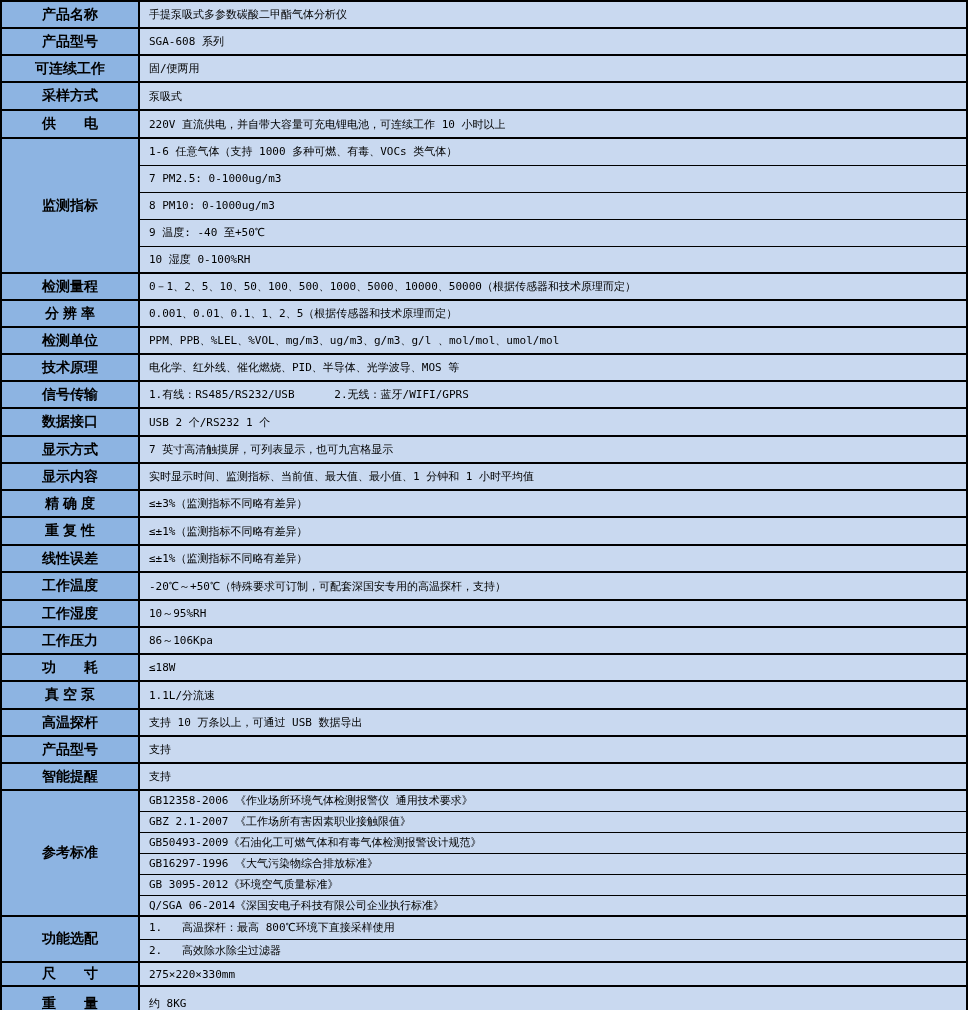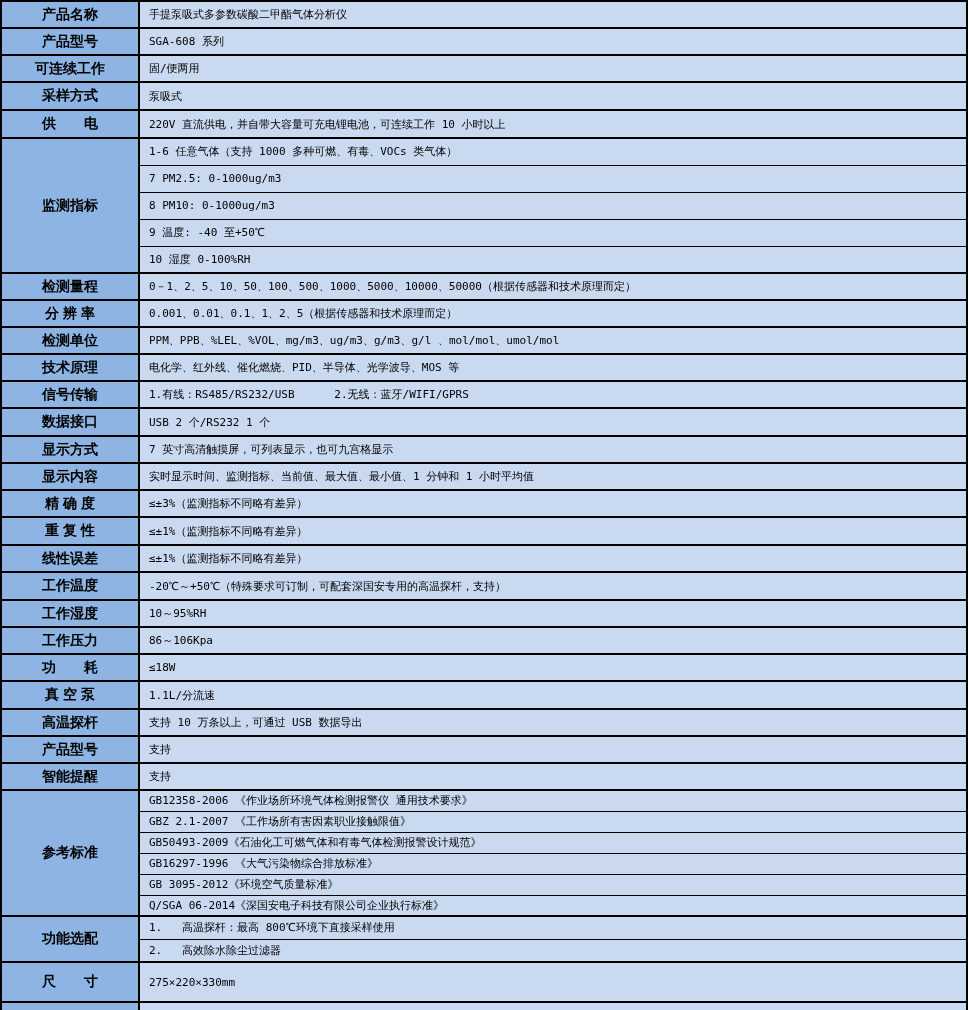--- a/index.html
+++ b/index.html
@@ -37,21 +37,21 @@
     vertical-align: middle;
     padding: 0 6px 0 9px;
     border: 1px solid #000000;
     border-right-width: 2px;
     white-space: pre-wrap;
     overflow: hidden;
   }
   tr.major > th.lbl, tr.major > td.val { border-top-width: 2px; }
   tr.h21 { height: 21px; }
   tr.h23 { height: 23px; }
-  tr.h24 { height: 40px; }
+  tr.h24 { height: 24px; }
   tr.h25 { height: 35px; }
   tr.h27 { height: 27px; }
   tr.h28 { height: 28px; padding-left: 40px; }
 </style>
 </head>
 <body>
 
 <table class="spec">
   <colgroup>
       <col class="c-label">

